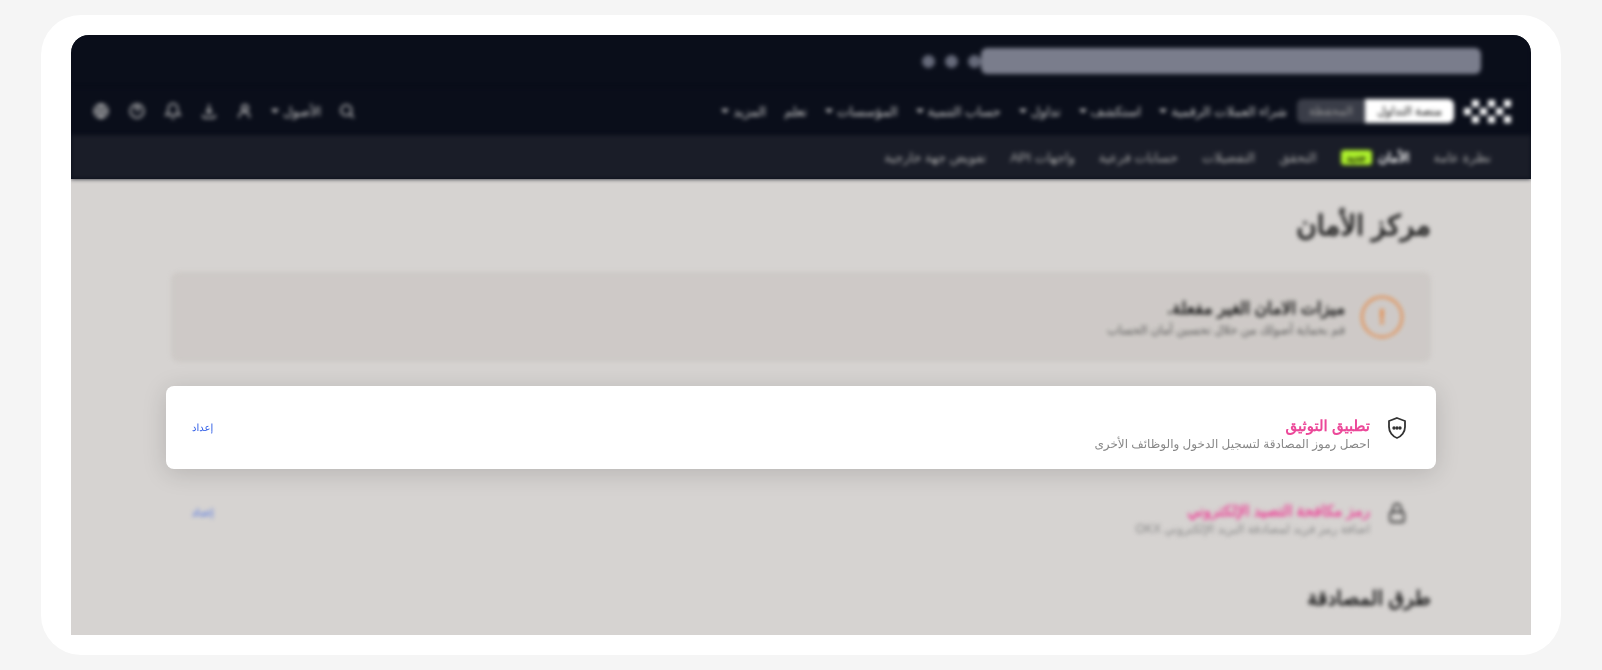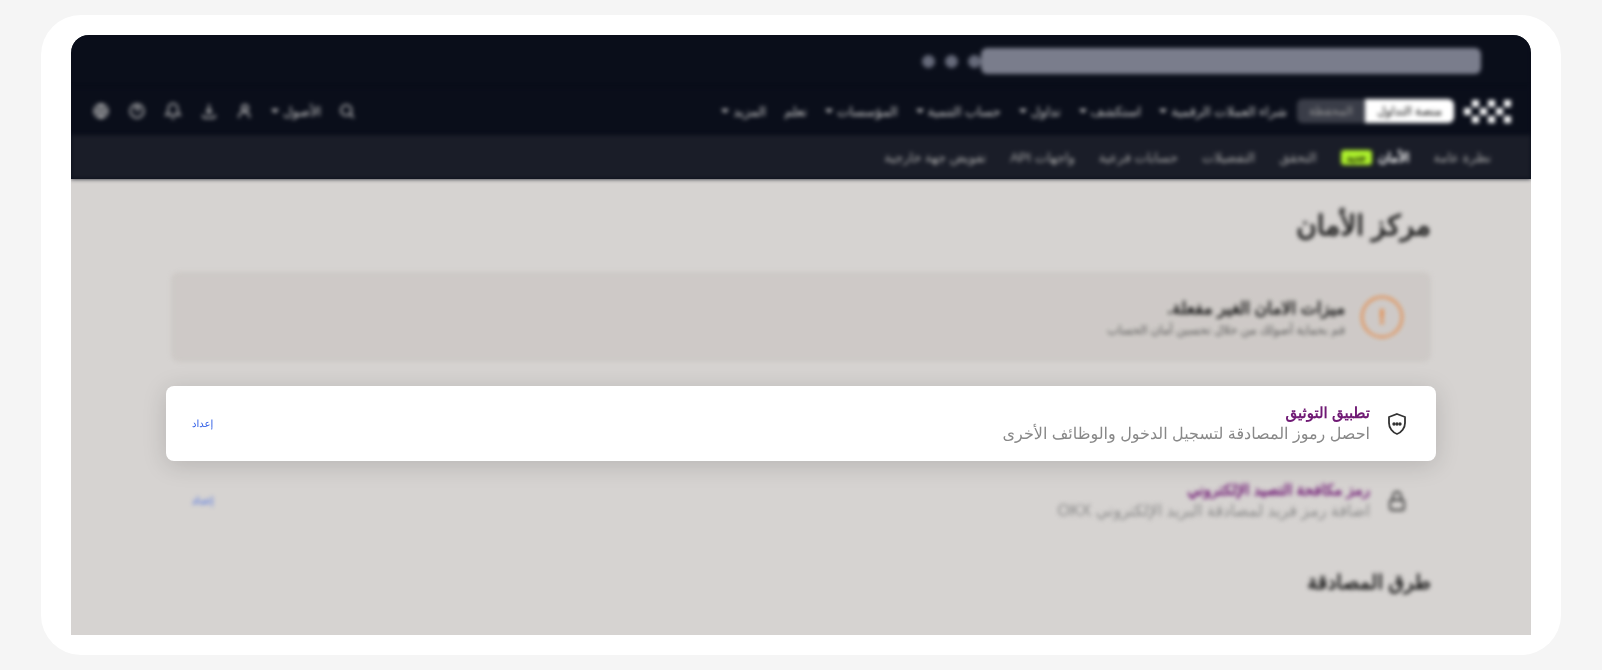--- a/index.html
+++ b/index.html
@@ -231,25 +231,26 @@
   display: flex;
   align-items: center;
   justify-content: center;
 }
 .card-body {
   flex: 1;
 }
 .card-title {
   font-size: 15px;
   font-weight: 700;
-  color: #701a75;
+  color: #ec4899;
   margin-bottom: 2px;
+  margin-top: 13px;
 }
 .card-desc {
-  font-size: 16px;
+  font-size: 12px;
   color: #888;
 }
 .card-action {
   color: #2e5ce6;
   font-size: 10px;
   cursor: pointer;
   font-weight: 500;
 }
 .section-heading {
   font-size: 20px;

